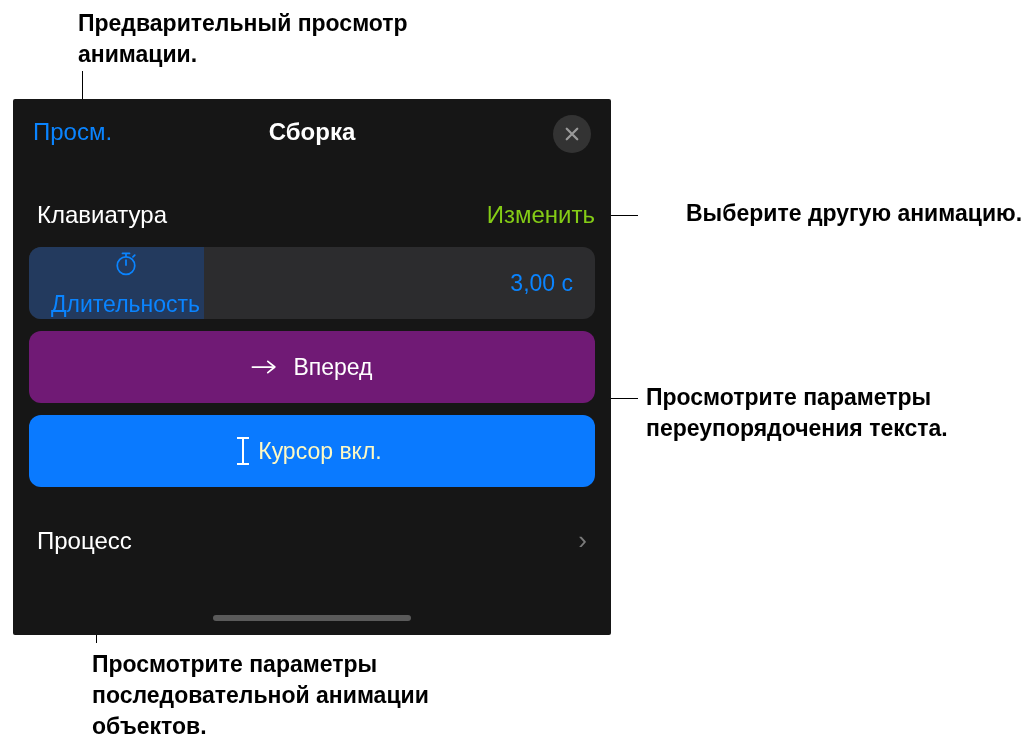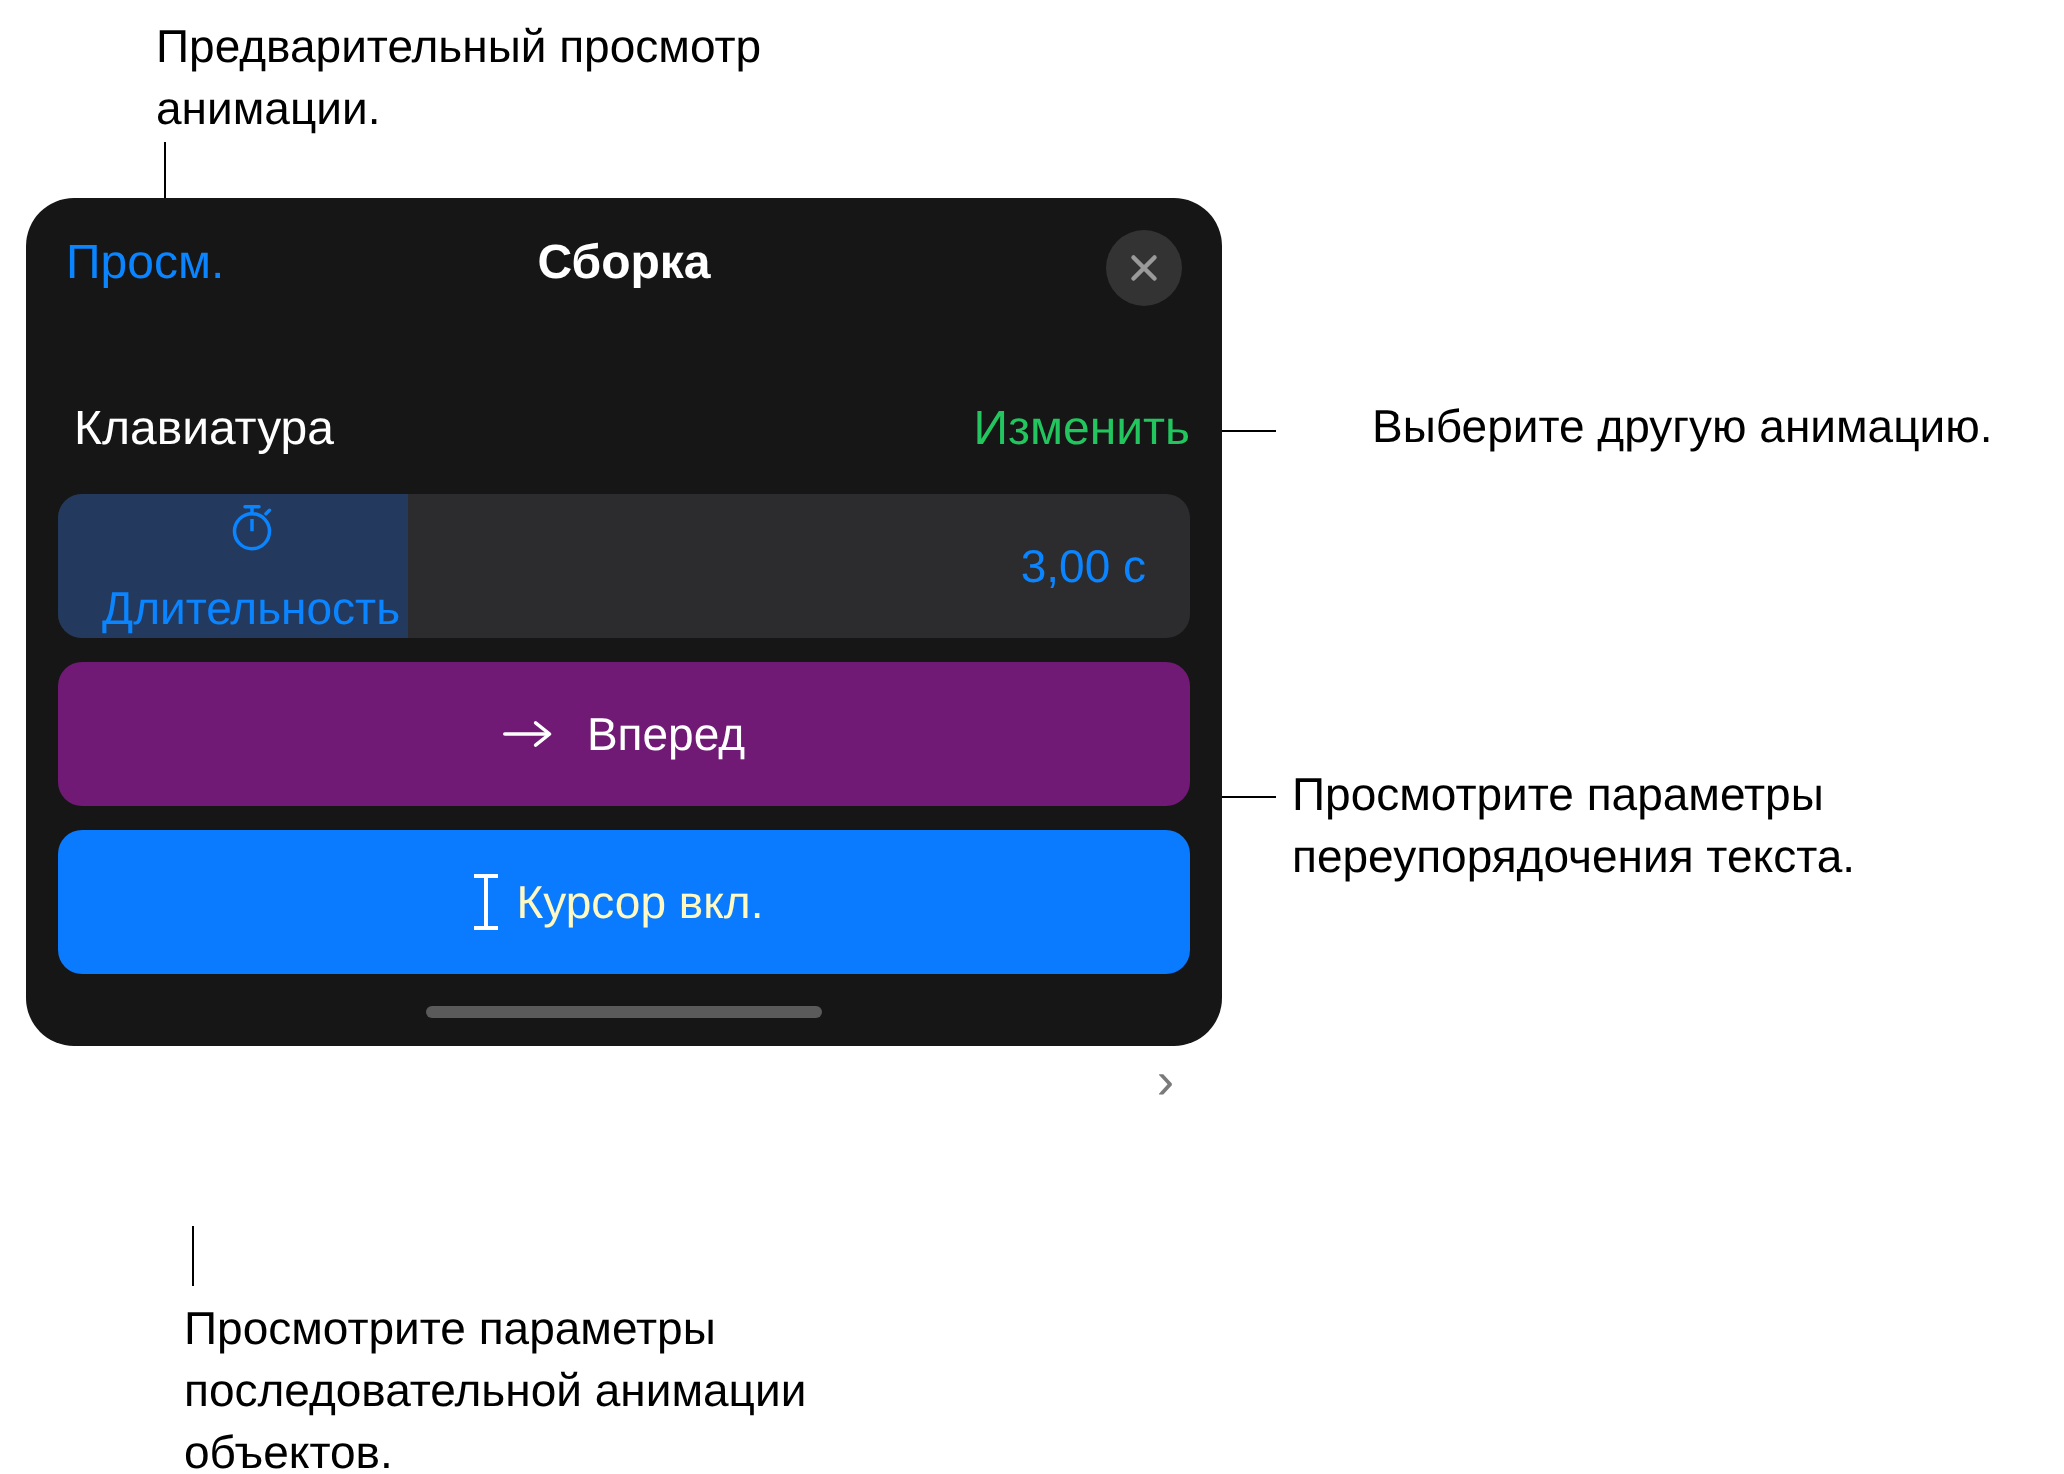--- a/index.html
+++ b/index.html
@@ -9,23 +9,23 @@
     background: #ffffff;
     font-family: -apple-system, "Helvetica Neue", Arial, sans-serif;
     position: relative;
     overflow: hidden;
   }
   .panel {
     position: absolute;
     left: 13px;
     top: 99px;
     width: 598px;
-    height: 424px;
+    height: 536px;
     background: #161616;
-    border-radius: 24px;
+    border-radius: 2px;
     color: #fff;
   }
   .panel-header {
     position: relative;
     height: 66px;
     display: flex;
     align-items: center;
     justify-content: center;
   }
   .preview-link {
@@ -60,21 +60,21 @@
     justify-content: space-between;
     padding: 36px 16px 18px 24px;
   }
   .section-title {
     font-size: 24px;
     font-weight: 400;
     color: #fff;
   }
   .change-link {
     font-size: 24px;
-    color: #22c55e;
+    color: #84cc16;
     cursor: pointer;
   }
   .rows { padding: 0 16px; }
   .row {
     height: 72px;
     border-radius: 12px;
     display: flex;
     align-items: center;
     padding: 0 22px;
     margin-bottom: 12px;
@@ -137,21 +137,21 @@
     height: 6px;
     background: #5a5a5a;
     border-radius: 4px;
   }
   
   .callout {
     position: absolute;
     font-size: 23px;
     line-height: 1.34;
     color: #000;
-    font-weight: 400;
+    font-weight: 700;
   }
   .callout-line {
     position: absolute;
     background: #000;
   }
   .c1 { left: 78px; top: 8px; width: 380px; }
   .c2 { left: 646px; top: 198px; width: 370px; margin-left: 40px; }
   .c3 { left: 646px; top: 382px; width: 386px; }
   .c4 { left: 92px; top: 649px; width: 400px; }
 </style>

